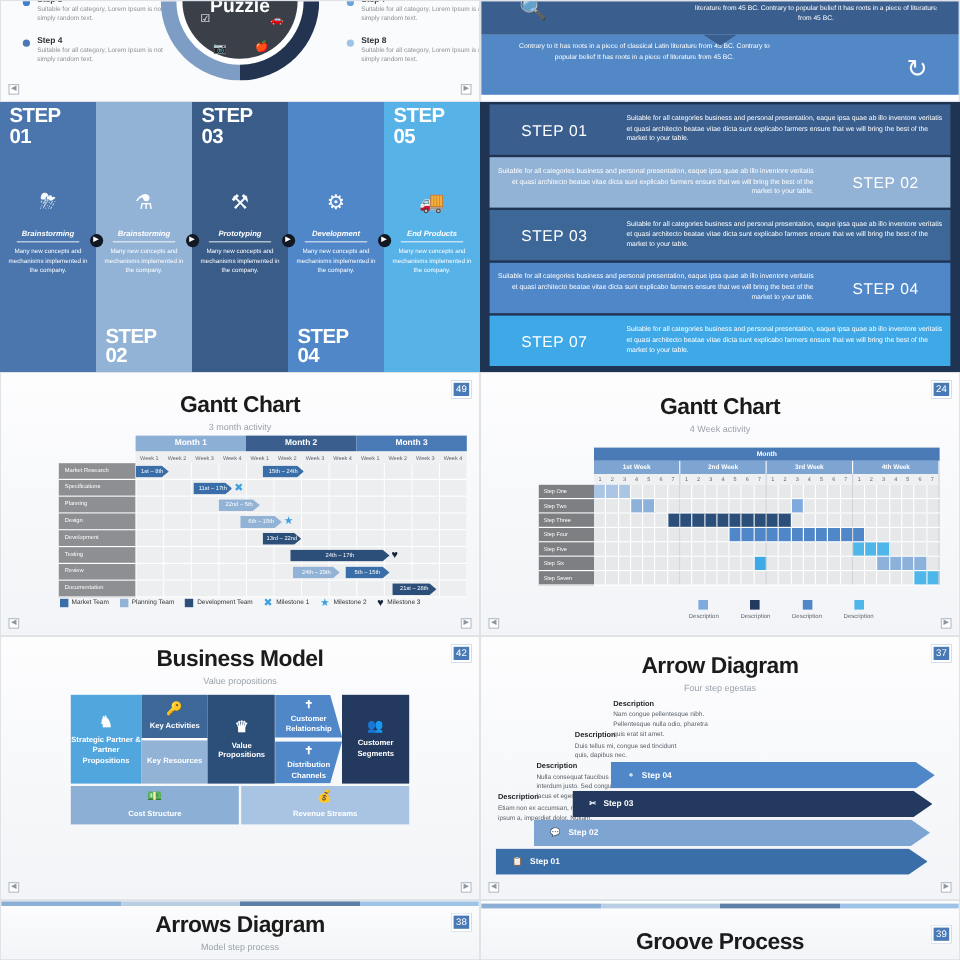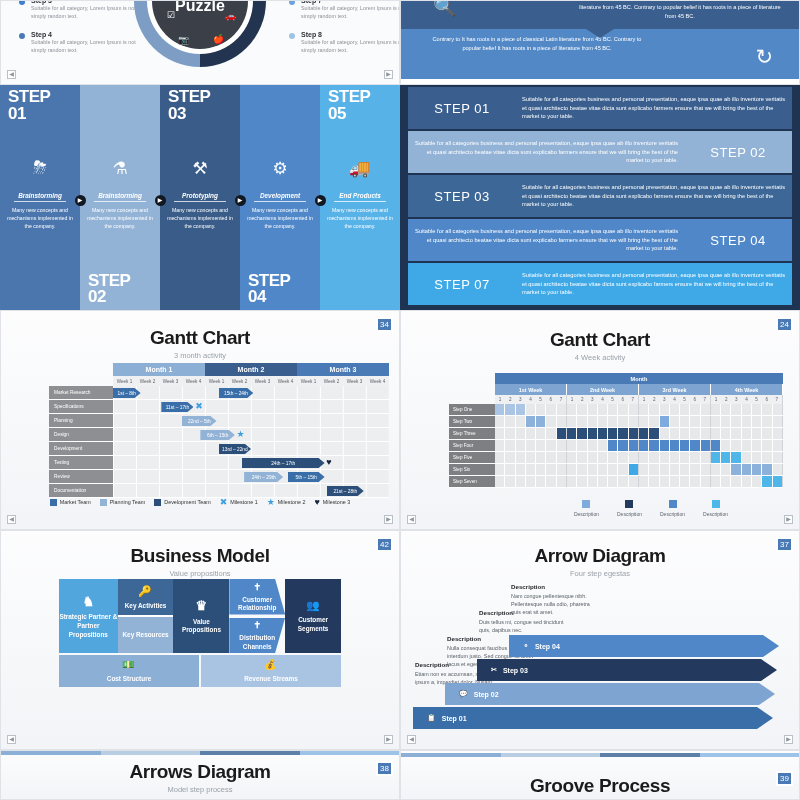--- a/index.html
+++ b/index.html
@@ -227,21 +227,21 @@
         </div>
         <div class="srow" style="background: rgb(63, 169, 232); top: 178px; height: 42px;">
           <div class="sname">STEP 07</div>
           <div class="stxt" style="text-align:left">Suitable for all categories business and personal presentation, eaque ipsa quae ab illo inventore veritatis et quasi architecto beatae vitae dicta sunt explicabo farmers ensure that we will bring the best of the market to your table.</div>
         </div>
       </div>
   </div>
 
   <div class="cell">
     <div class="slide">
-      <div class="pagenum">34</div>
+      <div class="pagenum">49</div>
       <div class="title" style="margin-top:16px;font-size:19px;">Gantt Chart</div>
       <div class="subtitle" style="font-size:7.5px;margin-top:2px;">3 month activity</div>
       <div class="g1" style="top:52px;">
         <div class="mrow" id="g1-months" style="margin-left:64px;">
             <div class="mcell" style="background: rgb(140, 175, 214);">Month 1</div>
             <div class="mcell" style="background: rgb(58, 95, 143);">Month 2</div>
             <div class="mcell" style="background: rgb(74, 122, 181);">Month 3</div>
           </div>
         <div class="wrow" id="g1-weeks" style="margin-left:64px;">
             <div class="wcell">Week 1</div>
@@ -628,21 +628,21 @@
           </div>
       </div>
       <div class="navarrow nav-l">◀</div>
       <div class="navarrow nav-r">▶</div>
     </div>
   </div>
 
   <div class="cell">
     <div class="slide">
       <div class="pagenum">42</div>
-      <div class="title" style="margin-top:14px;font-size:19px;">Business Model</div>
+      <div class="title" style="margin-top:8px;font-size:19px;">Business Model</div>
       <div class="subtitle" style="font-size:7.5px;margin-top:2px;">Value propositions</div>
       <div class="bm">
         <div class="top">
           <div class="bx" style="flex:1.05;background:#52a6de;">
             <span class="i">♞</span>
             <span>Strategic Partner &amp; Partner Propositions</span>
           </div>
           <div style="flex:1;display:flex;flex-direction:column;">
             <div class="bx" style="flex:1;background:#3c6796;">
               <span class="i" style="font-size:11px;">🔑</span>

